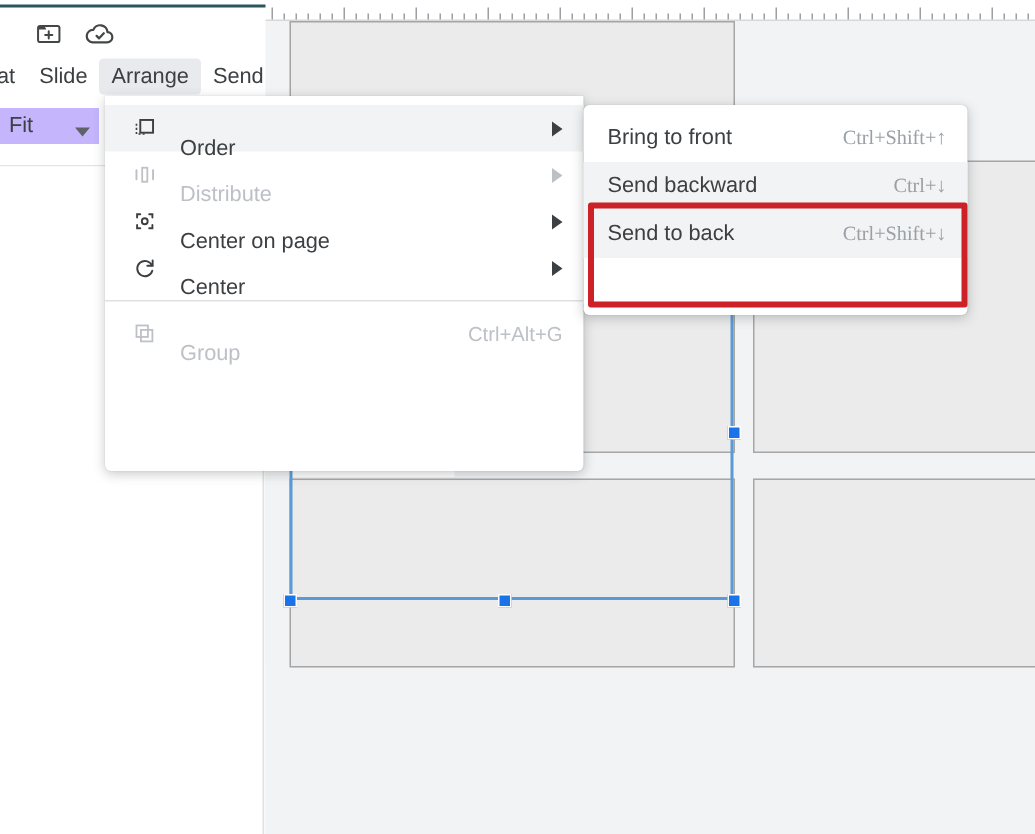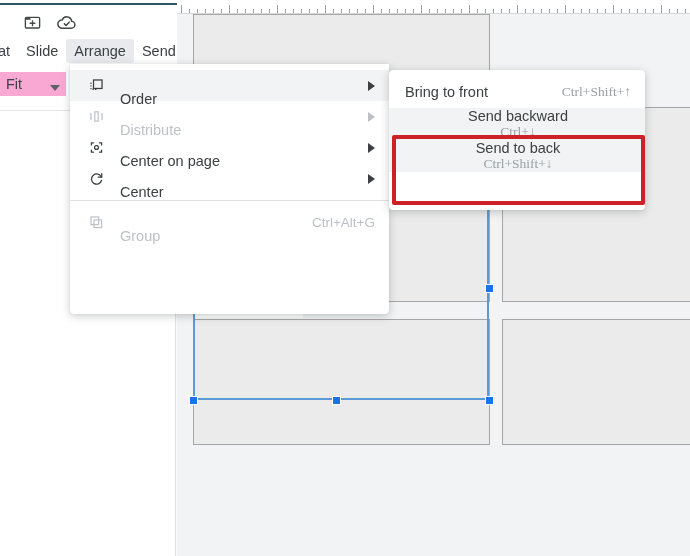--- a/index.html
+++ b/index.html
@@ -56,21 +56,21 @@
     border-radius: 3px;
     cursor: default;
   }
   .menu-item.clipped { padding-left: 0; margin-left: -2px; }
   .menu-item.active { background: #e8eaed; }
 
   
   .zoom-box {
     position: absolute; left: 0; top: 72px;
     width: 66px; height: 24px;
-    background: #f9a8d4;
+    background: #c4b5fd;
     display: flex; align-items: center;
   }
   .zoom-label {
     font-size: 14.5px; color: #3c4043; margin-left: 6px;
   }
   .zoom-caret {
     position: absolute; right: 6px; top: 13px;
     width: 0; height: 0;
     border-left: 5px solid transparent;
     border-right: 5px solid transparent;
@@ -202,21 +202,21 @@
   }
   .srow {
     position: relative;
     height: 32px;
     display: flex; align-items: center;
     padding: 0 14px 0 16px;
     font-size: 14.5px;
     color: #3c4043;
     cursor: default;
   }
-  .srow.hl { background: #f1f3f4; flex-direction: column; }
+  .srow.hl { background: #f1f3f4; }
   .srow .slabel { flex: 1 1 auto; white-space: nowrap; }
   .srow .saccel { font-size: 13.5px; color: #9aa0a6; white-space: nowrap; font-family: Liberation Serif, serif; }
 
   
   .redbox {
     position: absolute;
     left: 392px; top: 135px; width: 253px; height: 70px;
     border: 4px solid #cc2127;
     border-radius: 2px;
     z-index: 60;

